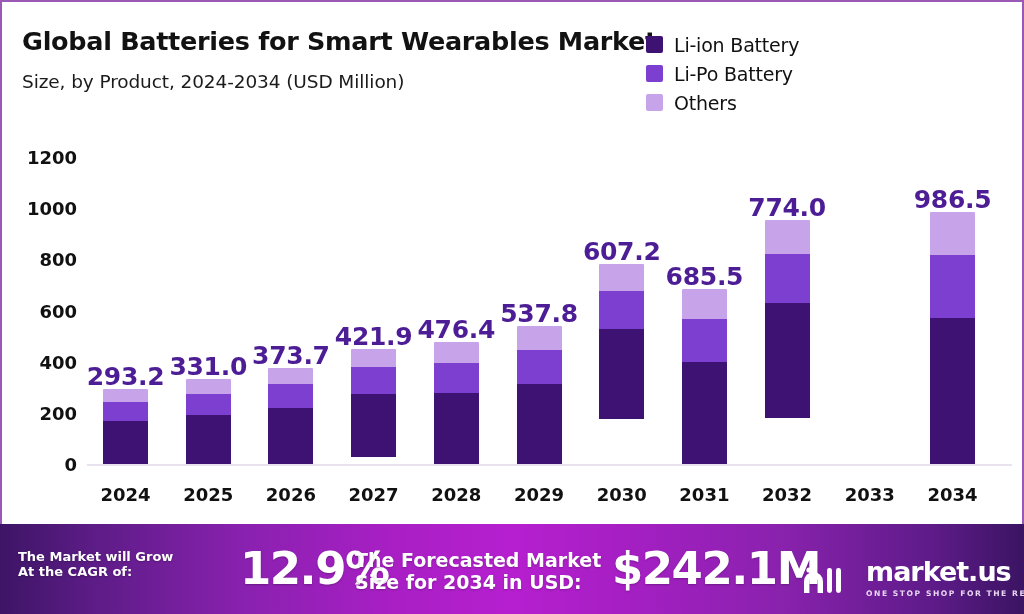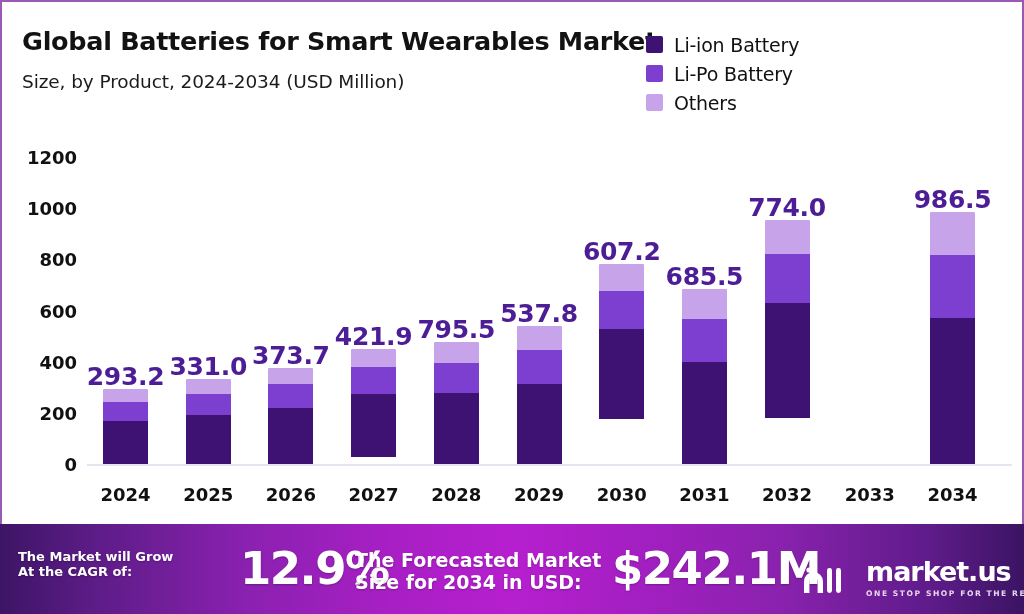--- a/index.html
+++ b/index.html
@@ -152,21 +152,21 @@
         <div class="seg light" title="Others: 70.9" style="height: 18.1386px; background: rgb(199, 164, 234);"></div>
         <div class="seg mid" title="Li-Po Battery: 104" style="height: 26.6067px; background: rgb(125, 63, 207);"></div>
         <div class="seg dark" title="Li-ion Battery: 247" style="height: 63.1908px; background: rgb(61, 18, 115);"></div>
         <div class="bar-value" style="top: -27px;">421.9</div>
       </div>
       <div class="xtick" style="left: 371.6px; top: 482px;">2027</div>
       <div class="bar-group" style="left: 431.8px; bottom: 58px; height: 121.879px;">
         <div class="seg light" title="Others: 80.4" style="height: 20.569px; background: rgb(199, 164, 234);"></div>
         <div class="seg mid" title="Li-Po Battery: 118" style="height: 30.1883px; background: rgb(125, 63, 207);"></div>
         <div class="seg dark" title="Li-ion Battery: 278" style="height: 71.1217px; background: rgb(61, 18, 115);"></div>
-        <div class="bar-value" style="top: -27px;">795.5</div>
+        <div class="bar-value" style="top: -27px;">476.4</div>
       </div>
       <div class="xtick" style="left: 454.3px; top: 482px;">2028</div>
       <div class="bar-group" style="left: 514.5px; bottom: 58px; height: 137.587px;">
         <div class="seg light" title="Others: 90.8" style="height: 23.2297px; background: rgb(199, 164, 234);"></div>
         <div class="seg mid" title="Li-Po Battery: 133.5" style="height: 34.1538px; background: rgb(125, 63, 207);"></div>
         <div class="seg dark" title="Li-ion Battery: 313.5" style="height: 80.2037px; background: rgb(61, 18, 115);"></div>
         <div class="bar-value" style="top: -27px;">537.8</div>
       </div>
       <div class="xtick" style="left: 537px; top: 482px;">2029</div>
       <div class="bar-group" style="left: 597.2px; bottom: 58px; height: 200px; border-radius: 7px;">

